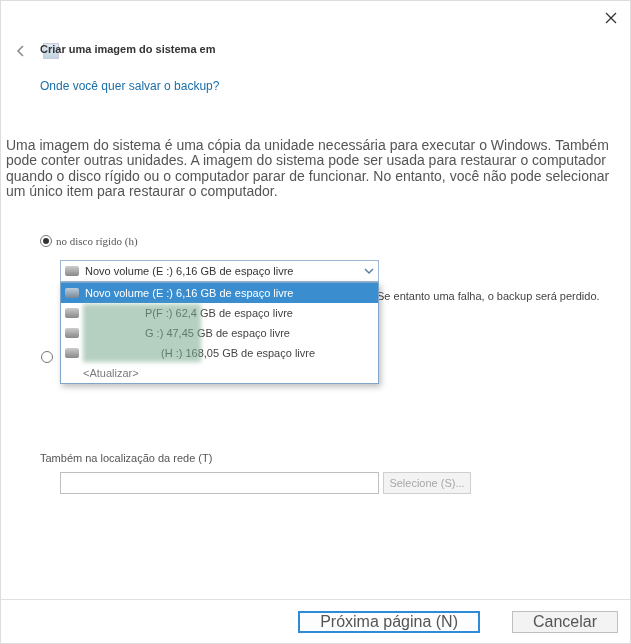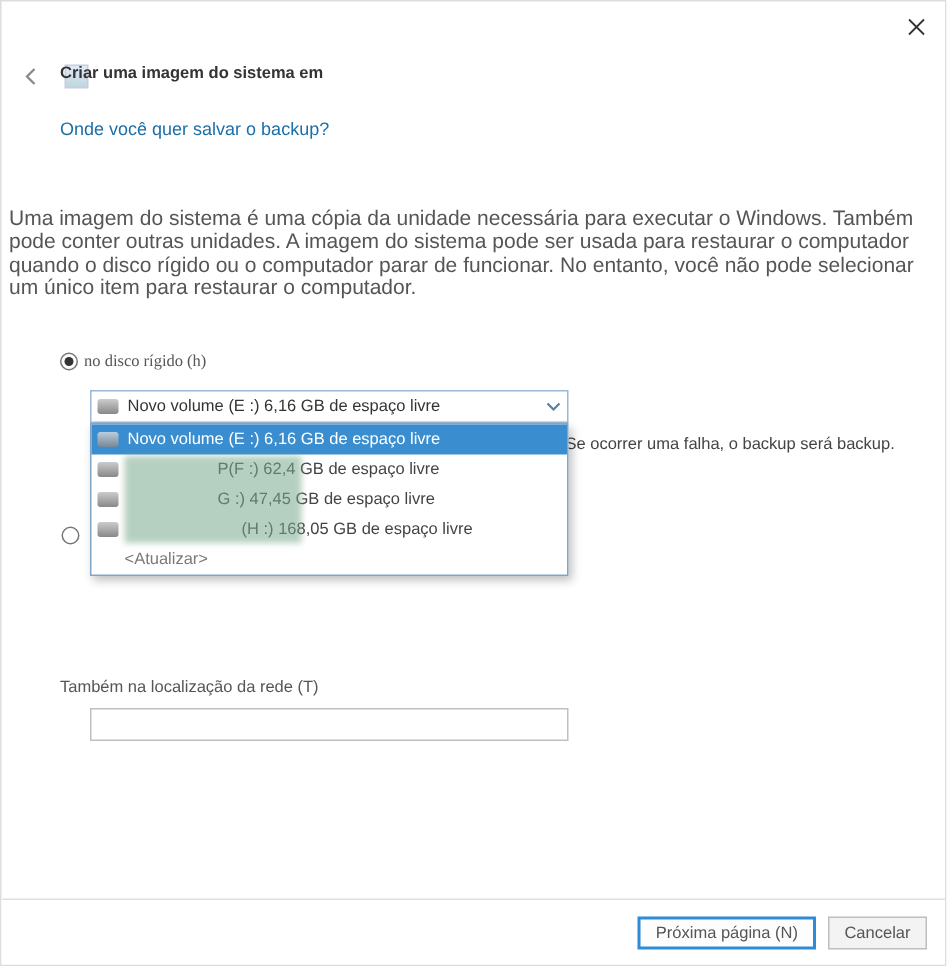--- a/index.html
+++ b/index.html
@@ -221,26 +221,26 @@
     border-top: 1px solid #e0e0e0;
     display:flex;
     align-items:center;
     justify-content:flex-end;
     gap: 8px;
     padding-right: 12px;
     background:#fff;
   }
   .btn {
     height: 22px;
-    padding: 0 10px;
+    padding: 0 20px;
     border: 1px solid #bfbfbf;
     background: #f3f3f3;
-    font-size: 11px;
-    color: #555;
-    display:flex;align-items:center;justify-content:center;
+    font-size: 16px;
+    color: #555;
+    display:flex;align-items:center;justify-content:center;margin-left:24px;
   }
   .btn.primary {
     border: 2px solid #2e8bd8;
     background: #fdfdfd;
   }
 </style>
 </head>
 <body>
 
 <div class="window">
@@ -272,21 +272,21 @@
   <div class="combo">
     <div class="disk-icon"></div>
     <span>Novo volume (E :) 6,16 GB de espaço livre</span>
     <div class="chev">
       <svg viewBox="0 0 10 10">
           <polyline points="1,3 5,7 9,3"></polyline>
         </svg>
     </div>
   </div>
 
-  <div class="warning">Se ocorrer uma falha, o backup será backup.</div>
+  <div class="warning">Se entanto uma falha, o backup será perdido.</div>
 
   <div class="partial-text">Um</div>
 
   <div class="radio-row2">
     <div class="radio"></div>
   </div>
 
   <div class="dropdown-list">
     <div class="item sel">
       <div class="disk-icon"></div>
@@ -303,19 +303,20 @@
     </div>
     <div class="item">
       <div class="disk-icon"></div>
       <span class="lbl" style="margin-left:76px">(H :) 168,05 GB de espaço livre</span>
     </div>
     <div class="refresh">&lt;Atualizar&gt;</div>
   </div>
 
   <div class="network-label">Também na localização da rede (T)</div>
   <div class="network-input"></div>
+  <div class="select-btn">Selecione (S)...</div>
 
   <div class="footer">
     <div class="btn primary">Próxima página (N)</div>
     <div class="btn">Cancelar</div>
   </div>
 
 </div>
 
 </body></html>

